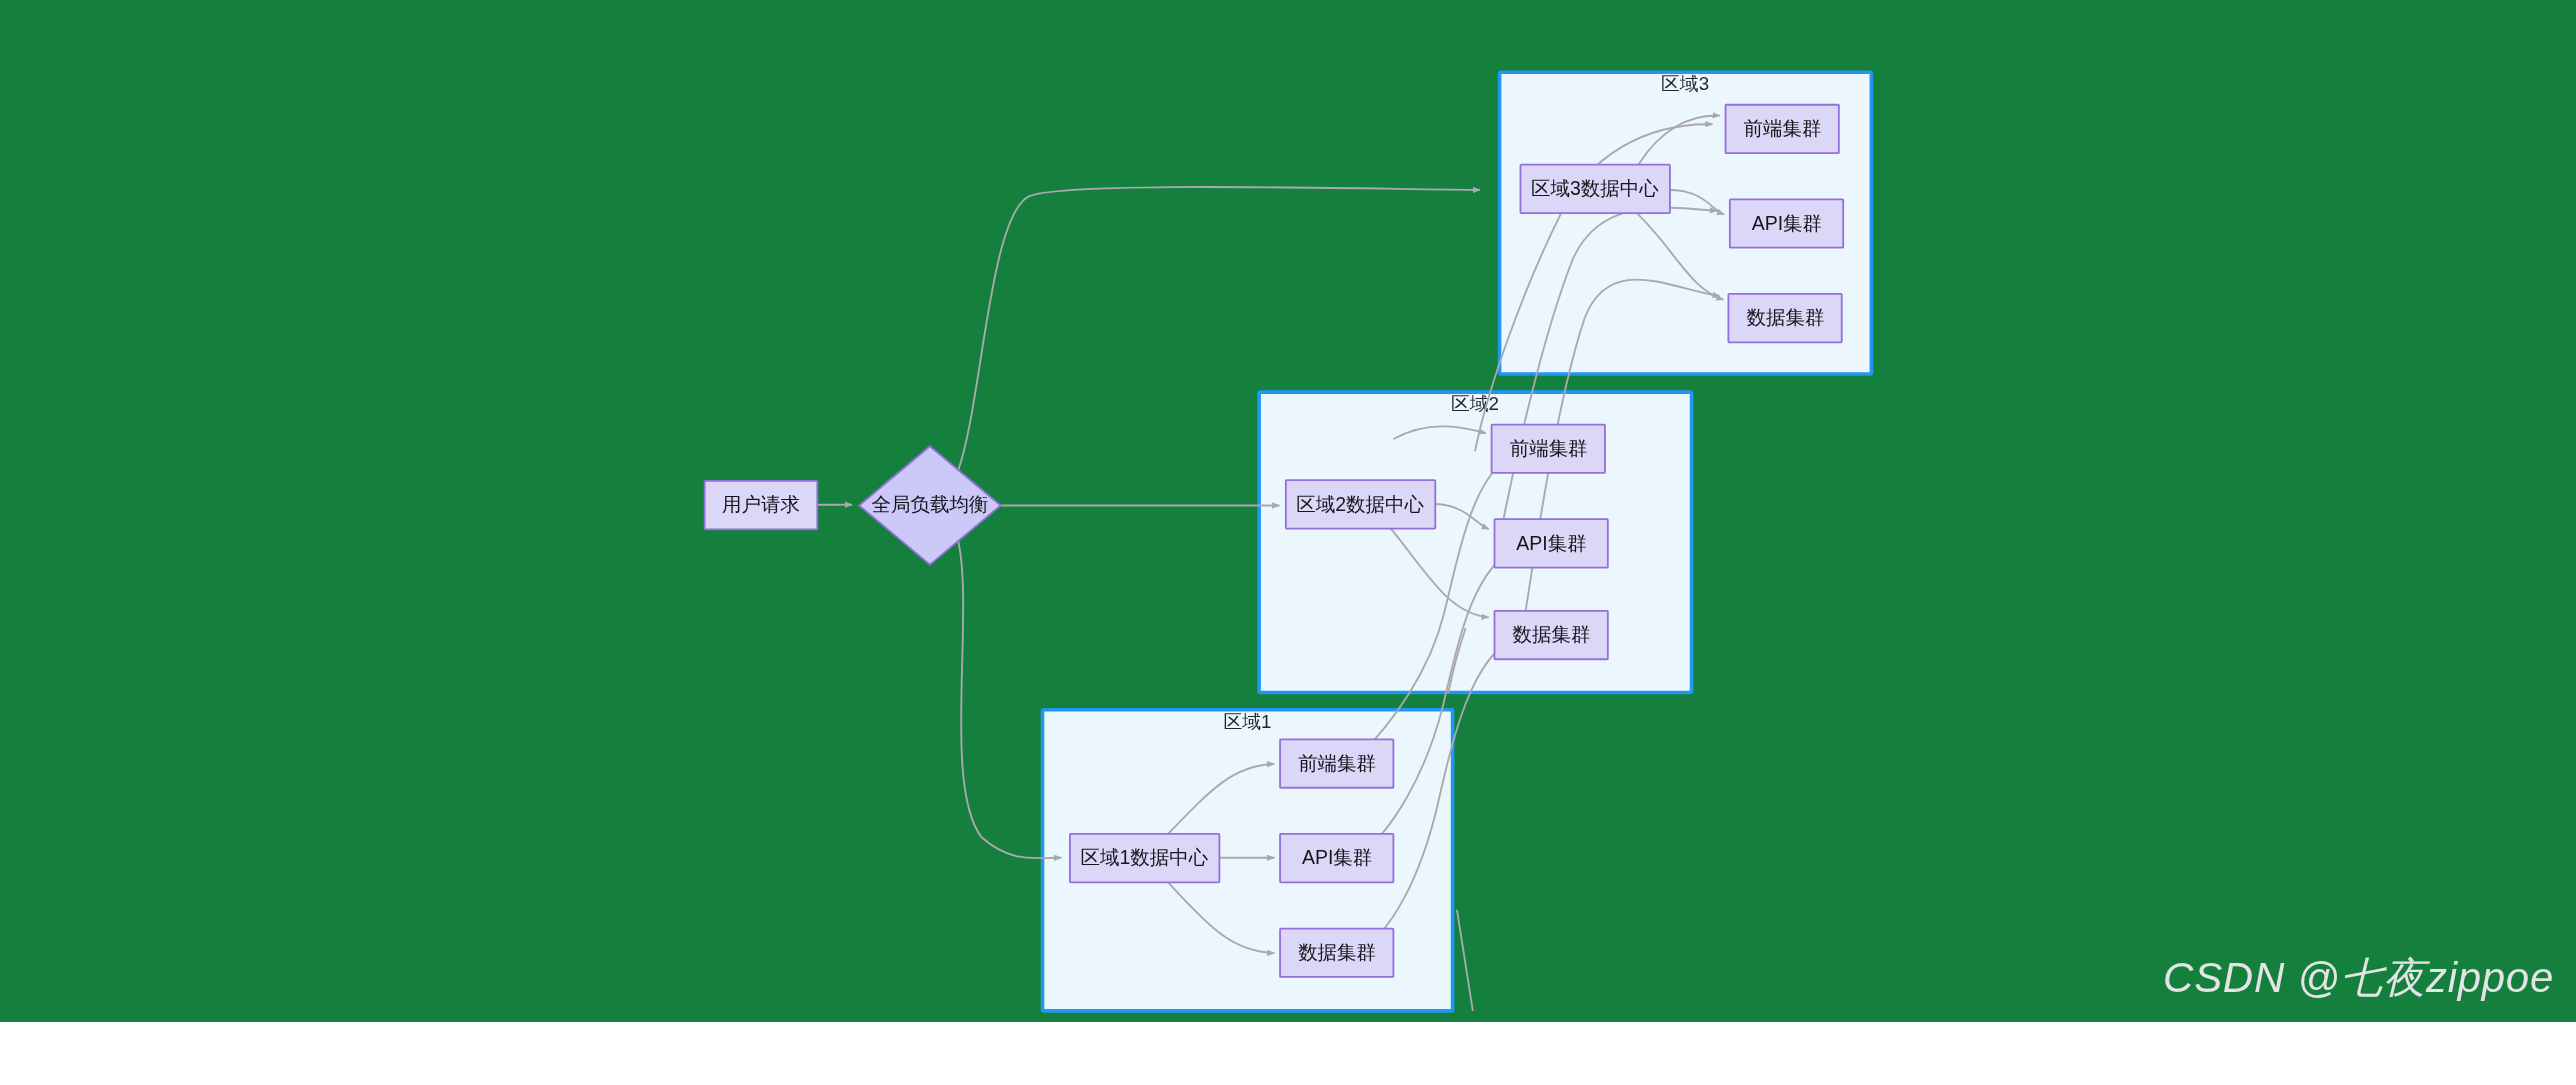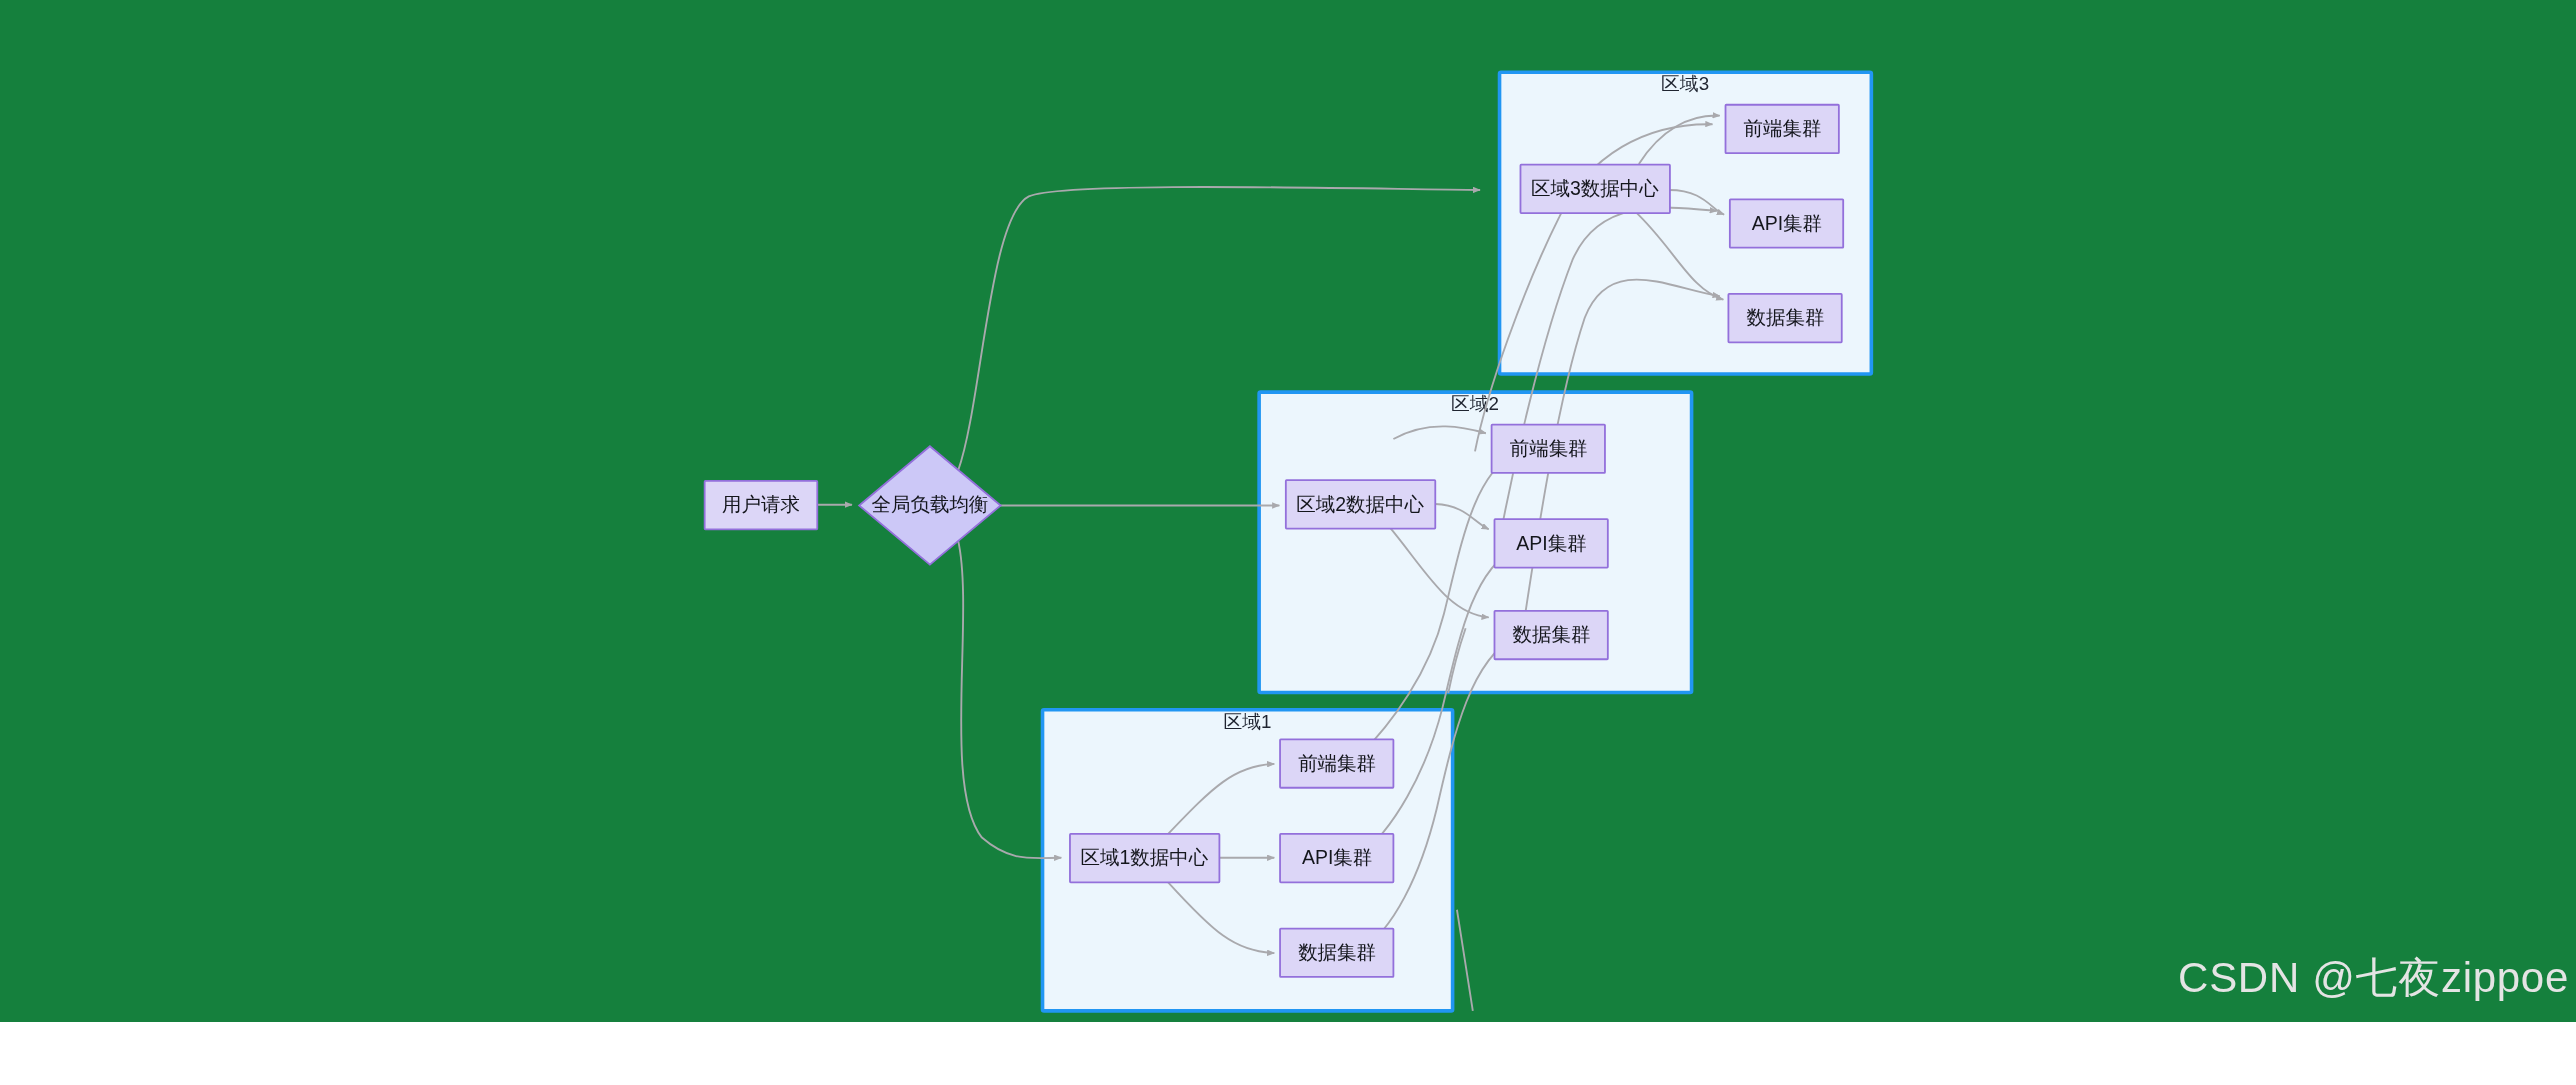--- a/index.html
+++ b/index.html
@@ -53,28 +53,29 @@
     text-anchor: middle;
     dominant-baseline: middle;
   }
   .edge-path {
     fill: none;
     stroke: #a9a9ad;
     stroke-width: 2.6px;
   }
   .watermark-text {
     position: absolute;
-    right: 7px;
+    right: 22px;
     bottom: 16px;
     font-family: "Liberation Sans", "DejaVu Sans", sans-serif;
     font-size: 42px;
     color: #e4e4e4;
     letter-spacing: 0.7px;
     white-space: nowrap;
     user-select: none;
+    font-style: italic;
   }
 </style>
 </head>
 <body>
 
 <div id="stage">
 
   <svg id="diagram-svg" viewBox="0 0 3568 1504">
     <defs>
       <marker id="arrowhead" markerWidth="11" markerHeight="9" refX="10" refY="4.5" orient="auto" markerUnits="userSpaceOnUse">

